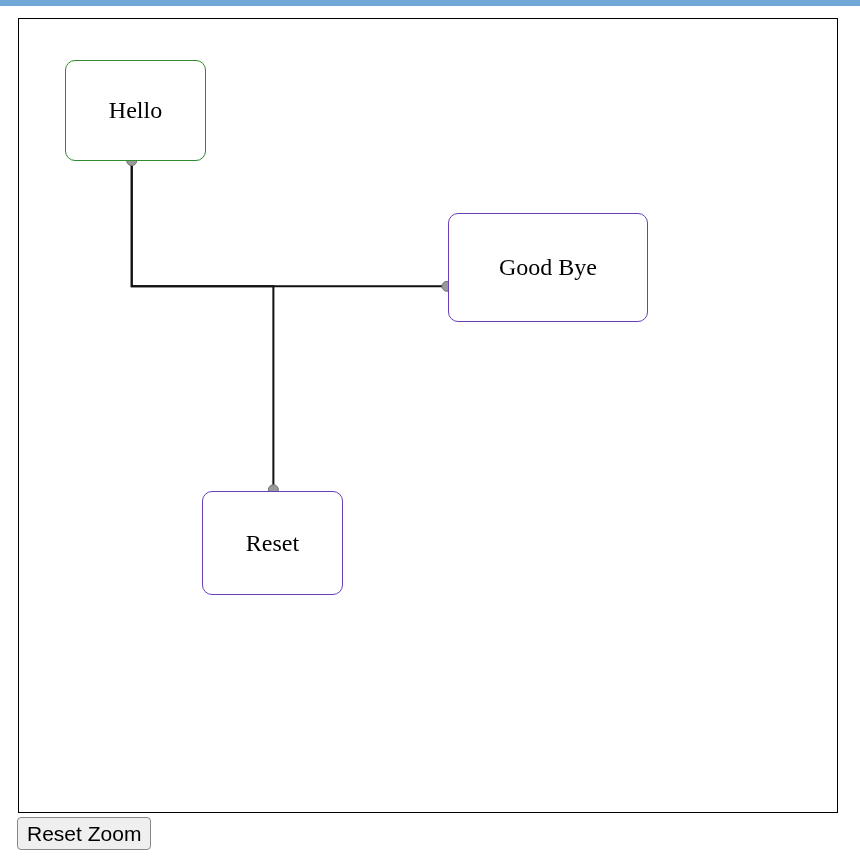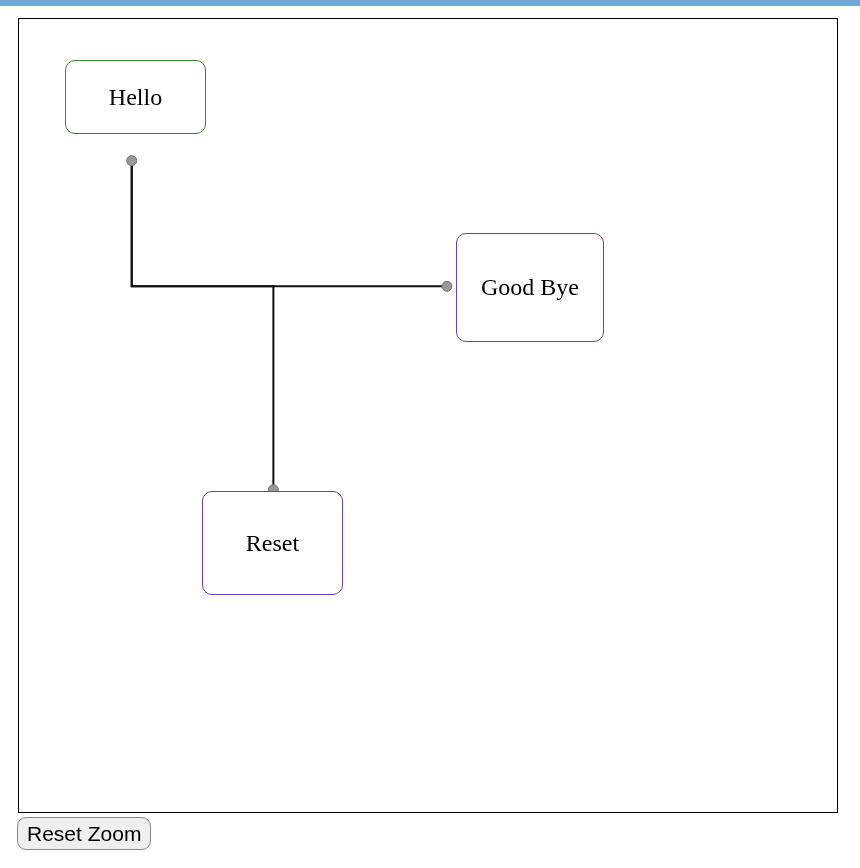--- a/index.html
+++ b/index.html
@@ -63,21 +63,21 @@
 
   .reset-button {
     position: absolute;
     top: 817px;
     left: 17px;
     font-family: Arial, Helvetica, sans-serif;
     font-size: 21px;
     line-height: 1;
     background: #efefef;
     border: 1px solid #888888;
-    border-radius: 9px;
+    border-radius: 4px;
     padding: 5px 9px 5px 9px;
     cursor: pointer;
   }
 </style>
 </head>
 <body>
 
 <div class="page">
 
   <div class="top-bar"></div>
@@ -92,25 +92,25 @@
         <path fill="none" stroke="#111111" stroke-width="2" d="M 113 142 L 113 268 L 255 268 L 255 472"></path>
 
         <circle cy="142" r="5" fill="#9a9a9a" stroke="#6e6e6e" stroke-width="1" cx="113"></circle>
         <circle style="display:none" cy="142"></circle>
 
         <circle cx="429" cy="268" r="5" fill="#9a9a9a" stroke="#6e6e6e" stroke-width="1"></circle>
 
         <circle cx="255" cy="472" r="5" fill="#9a9a9a" stroke="#6e6e6e" stroke-width="1"></circle>
       </svg>
 
-      <div class="node node-green" style="left:46px; top:41px; width:141px; height:74px;">
+      <div class="node node-green" style="left:46px; top:41px; width:141px; height:101px;">
         <span>Hello</span>
       </div>
 
-      <div class="node node-purple" style="left:429px; top:214px; width:148px; height:109px;margin-left:8px;">
+      <div class="node node-purple" style="left:429px; top:194px; width:200px; height:109px;">
         <span>Good Bye</span>
       </div>
 
       <div class="node node-purple" style="left:183px; top:472px; width:141px; height:104px;">
         <span>Reset</span>
       </div>
 
     </div>
   </div>
 

